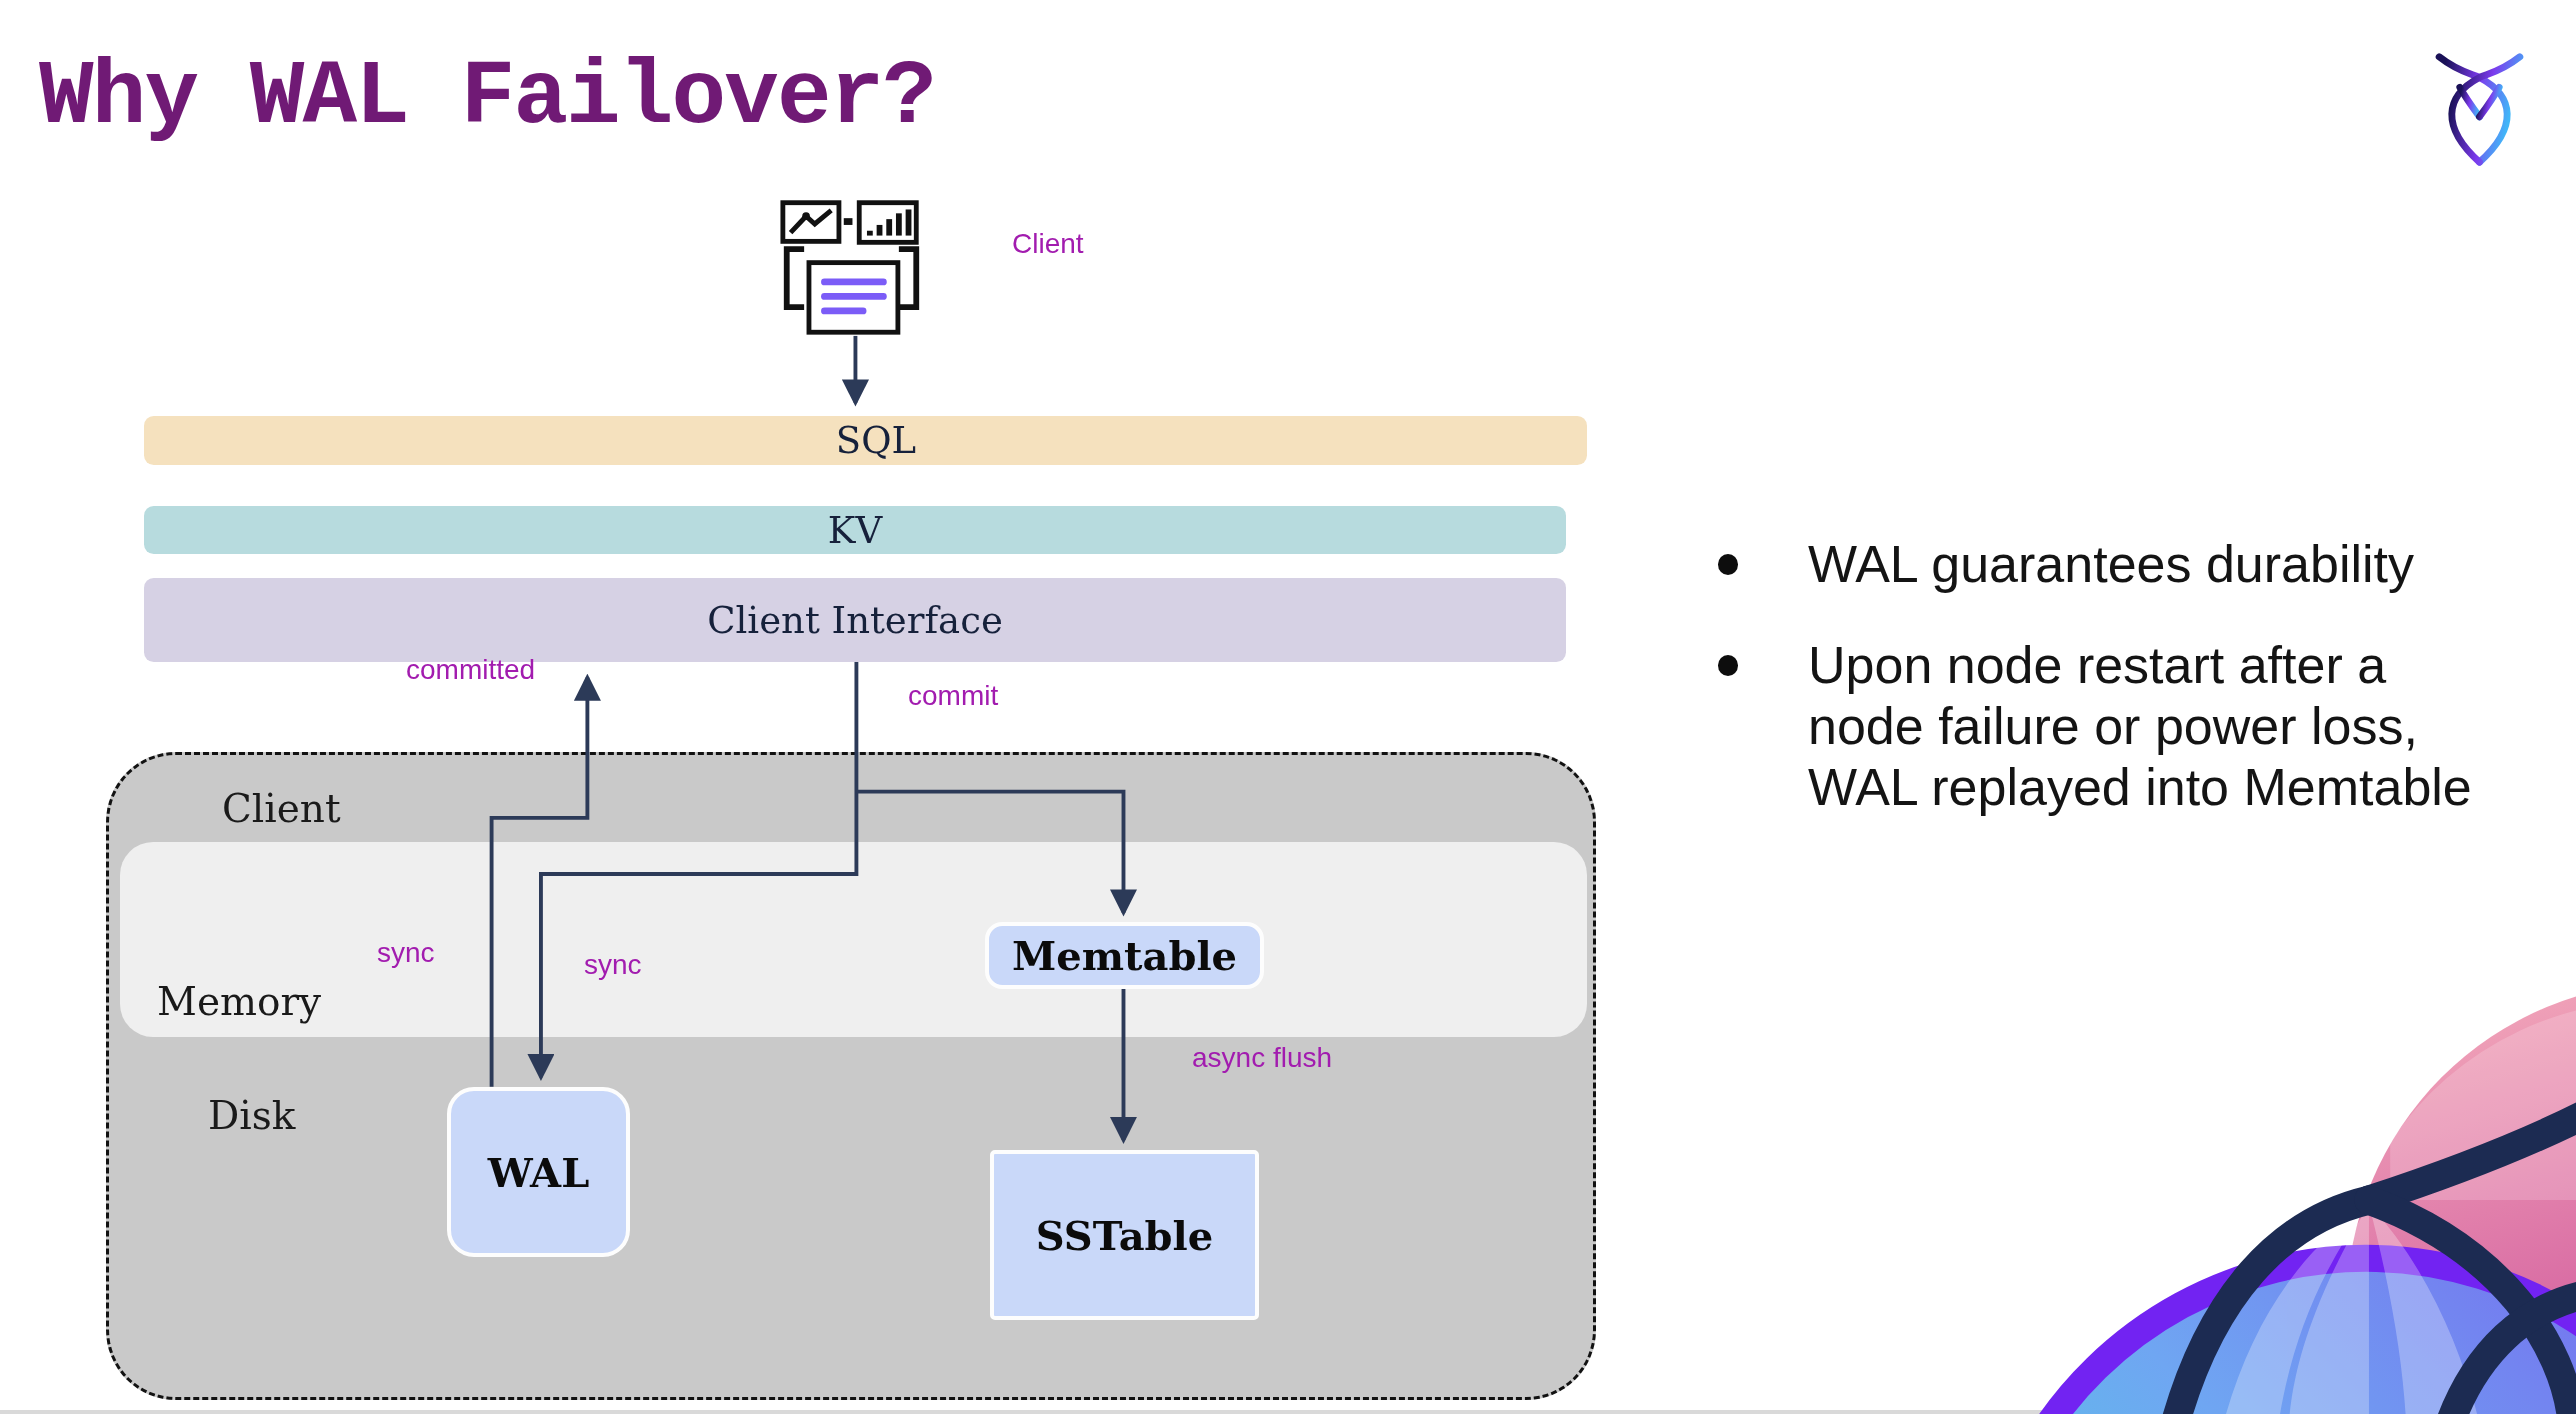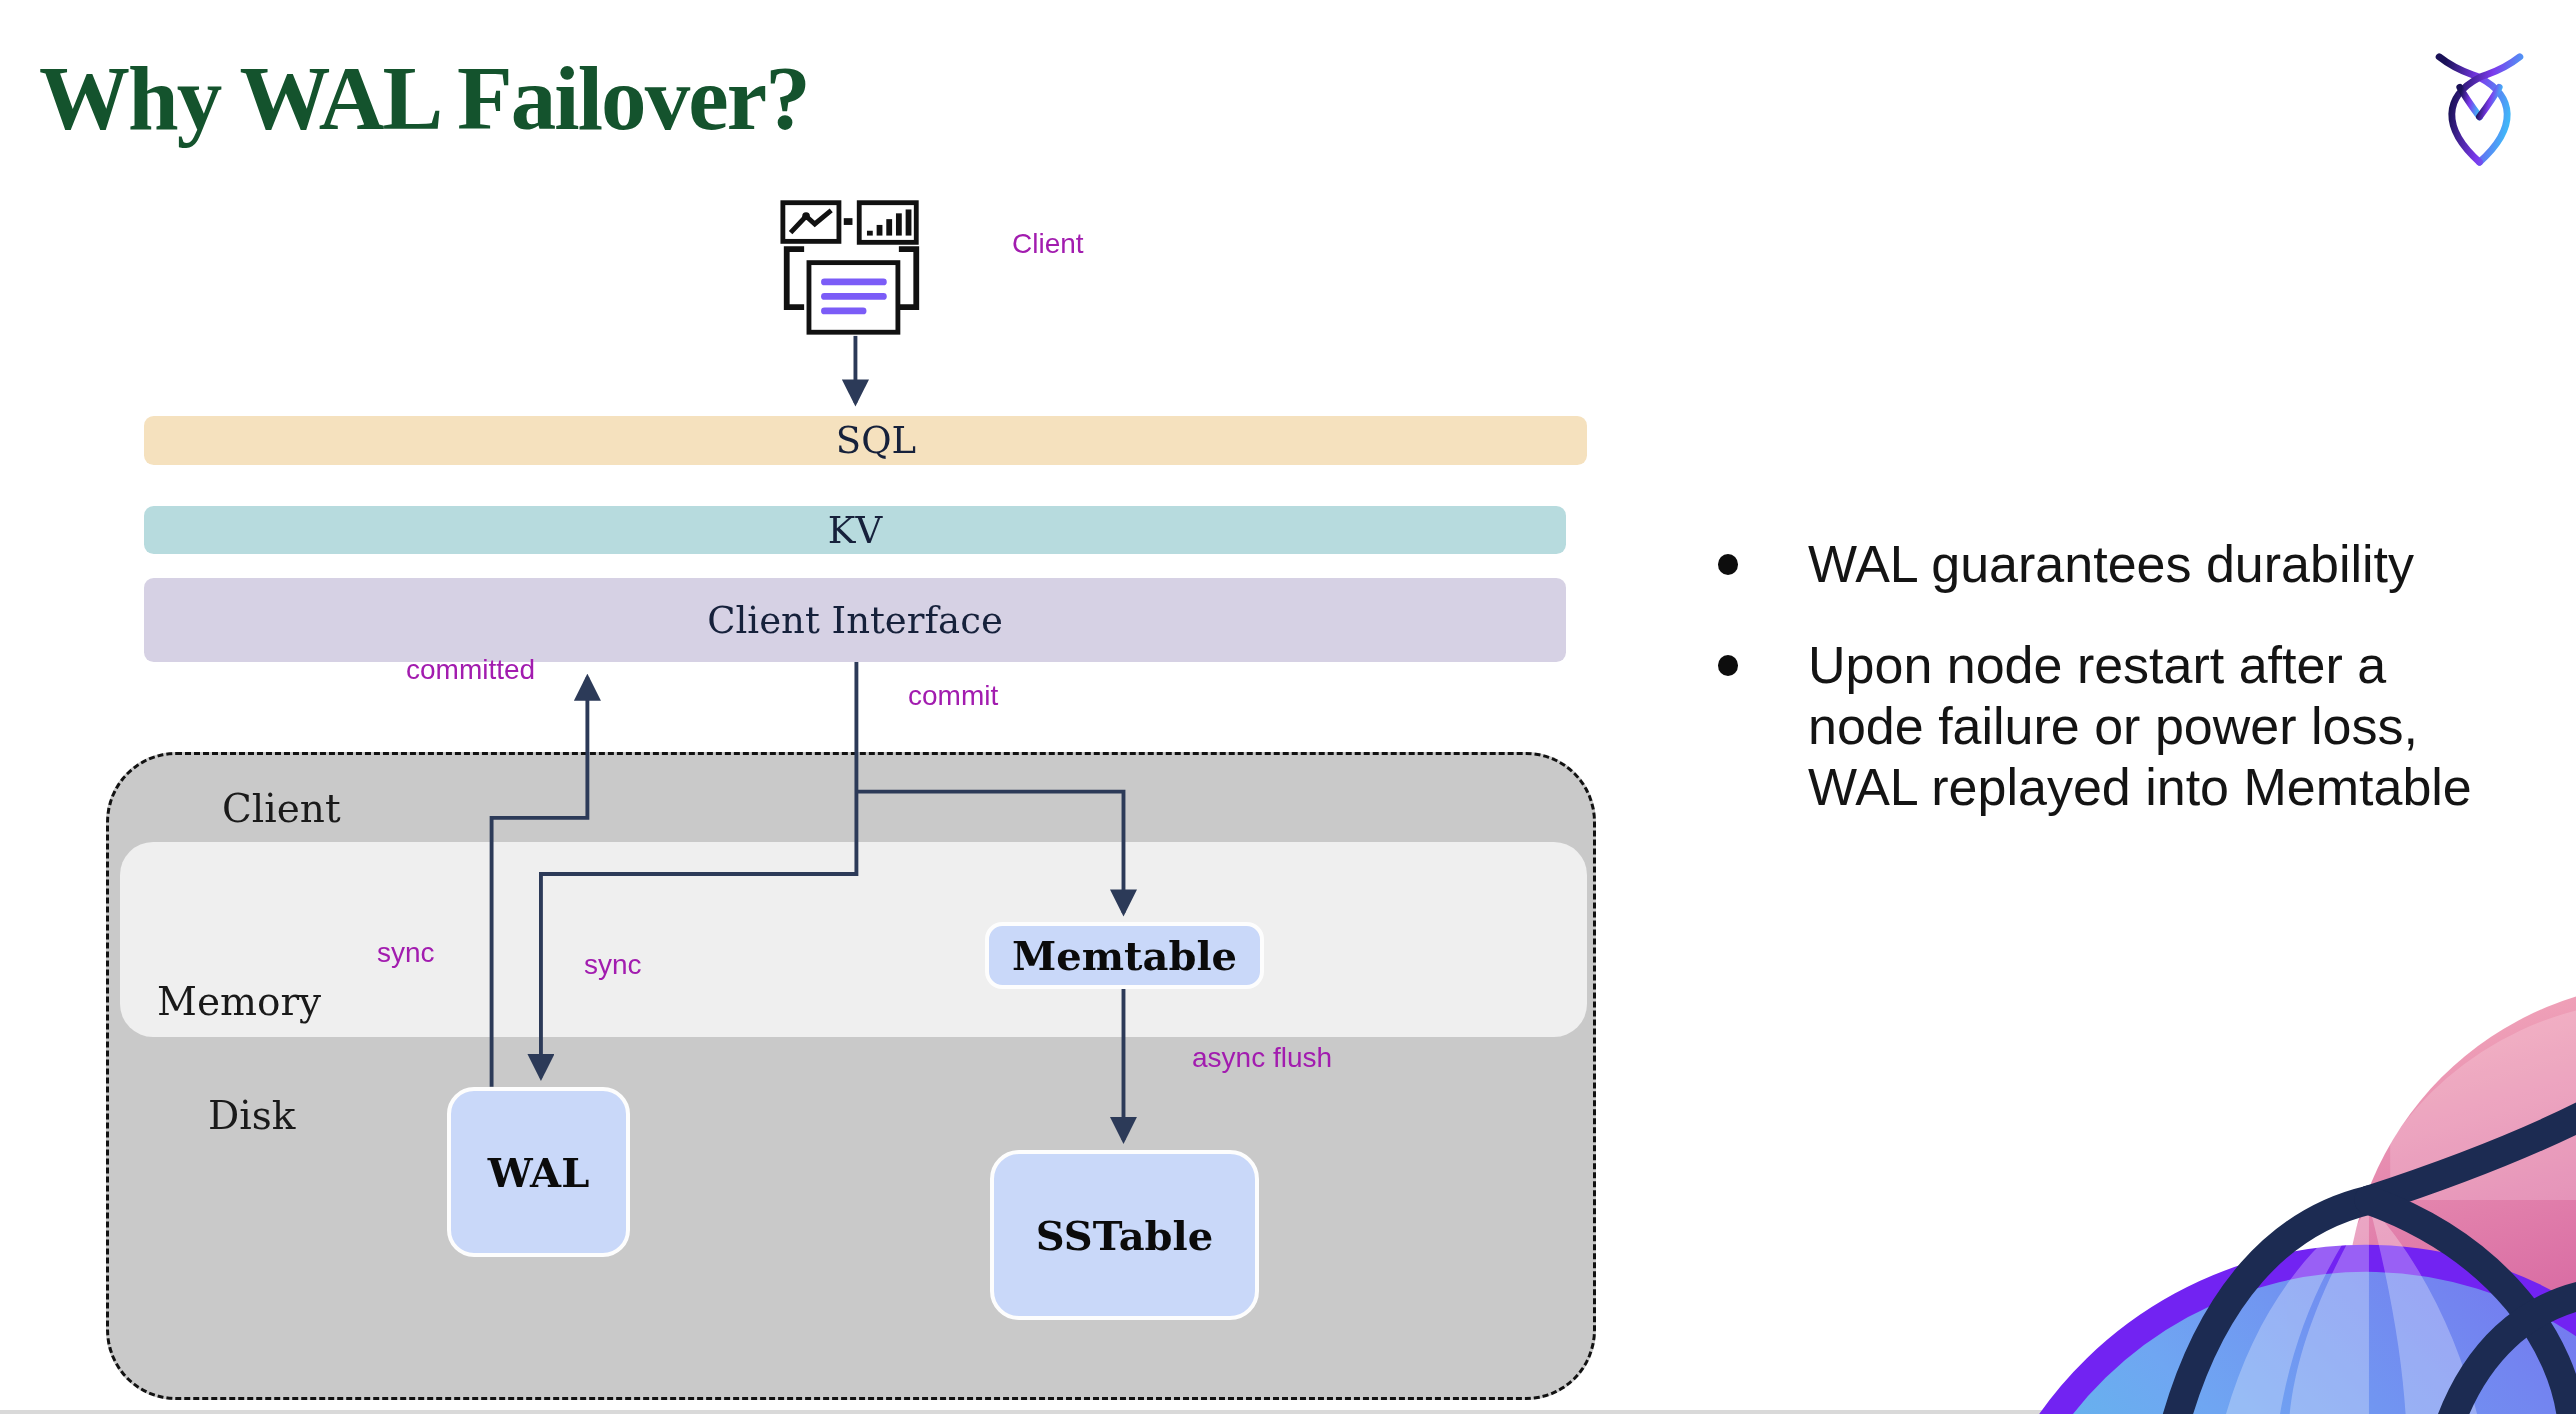--- a/index.html
+++ b/index.html
@@ -4,22 +4,22 @@
 <style>
   html,body{margin:0;padding:0;}
   body{
     width:2576px;height:1415px;background:#ffffff;overflow:hidden;
     font-family:"Liberation Sans",sans-serif;position:relative;
   }
   .abs{position:absolute;}
 
   
   #title{
-    left:39px;top:46px;font-family:Liberation Serif, serif;
-    font-weight:bold;font-size:91px;letter-spacing:-1.9px;color:#14532d;
+    left:39px;top:46px;font-family:Liberation Mono, monospace;
+    font-weight:bold;font-size:91px;letter-spacing:-1.9px;color:#701a75;
   }
 
   
   .layer-bar{
     left:144px;width:1422px;border-radius:9.7px;
     display:flex;align-items:center;justify-content:center;
     font-family:"DejaVu Serif",serif;font-size:37px;color:#16213b;
   }
   #bar-sql{top:416px;height:49px;background:#F5E1BE;padding-left:21px;}
   #bar-kv{top:506px;height:48px;background:#B7DBDE;}
@@ -43,21 +43,21 @@
   #disk-label{left:208px;top:1093px;}
 
   
   .node{
     background:#C9D8F9;border:4.8px solid #FDFDFD;box-sizing:border-box;
     display:flex;align-items:center;justify-content:center;
     font-family:"DejaVu Serif",serif;font-weight:bold;font-size:40px;color:#0b0b0b;
   }
   #node-wal{left:447px;top:1087px;width:183px;height:170px;border-radius:27px;}
   #node-memtable{left:985px;top:922px;width:279px;height:67px;border-radius:17.4px;}
-  #node-sstable{left:990px;top:1150px;width:269px;height:170px;border-radius:29px;text-align:center;}
+  #node-sstable{left:990px;top:1150px;width:269px;height:170px;border-radius:5px;text-align:center;}
 
   
   .edge-label{font-size:28px;color:#a21caf;}
   #lbl-client{left:1012px;top:228px;}
   #lbl-committed{left:406px;top:654px;}
   #lbl-commit{left:908px;top:680px;}
   #lbl-sync-left{left:377px;top:937px;}
   #lbl-sync-right{left:584px;top:949px;}
   #lbl-async{left:1192px;top:1042px;}
 

